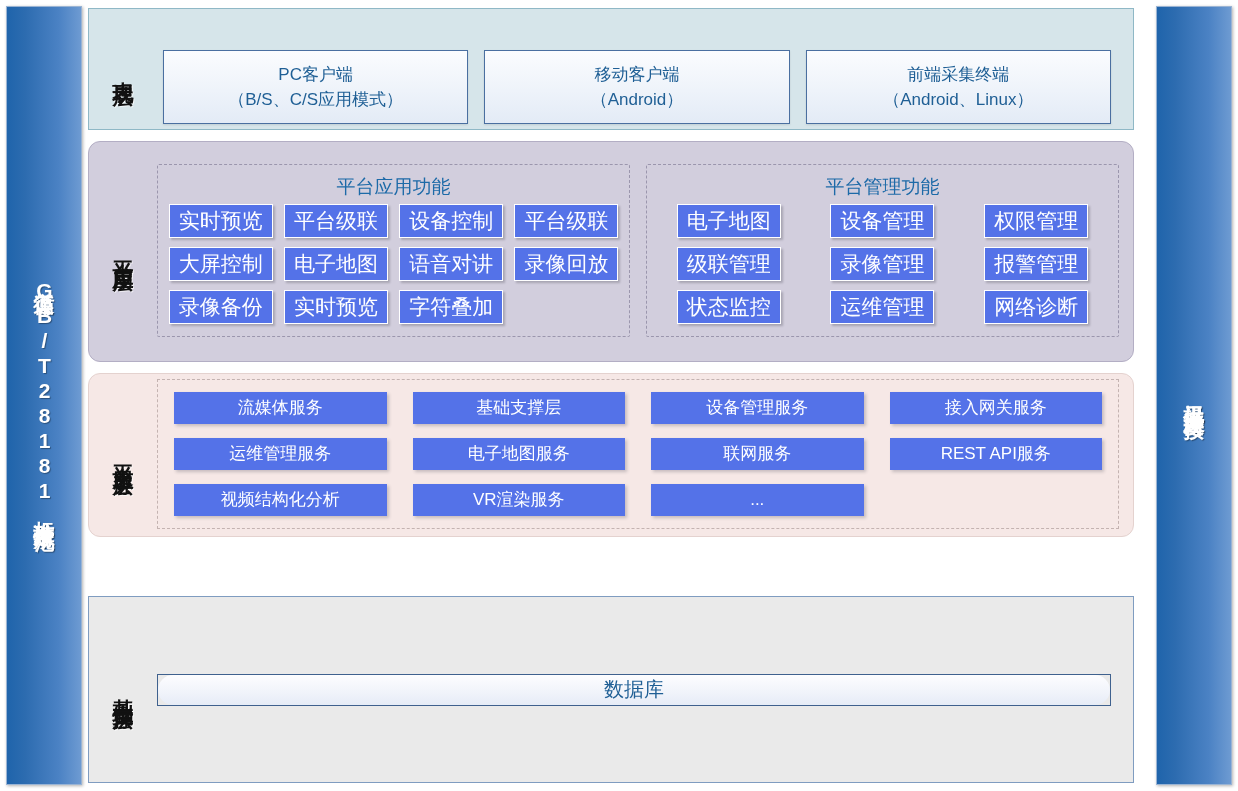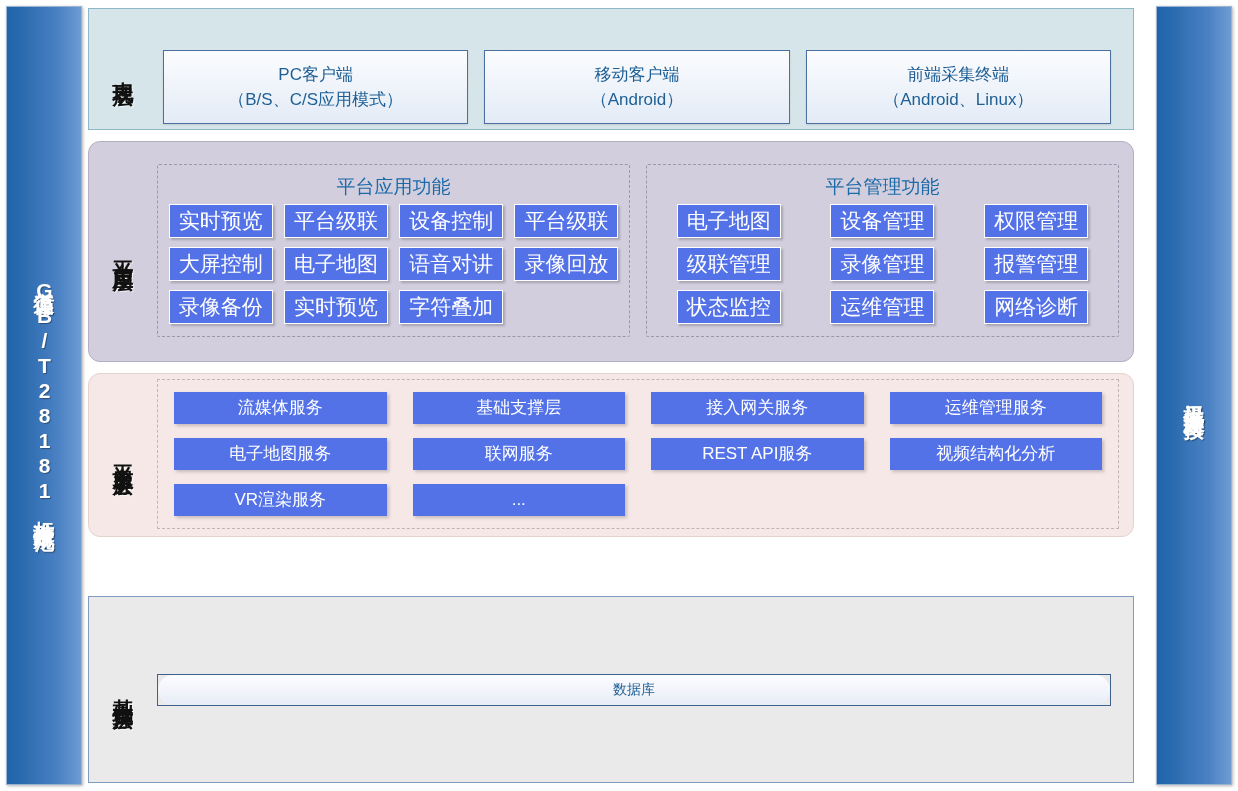--- a/index.html
+++ b/index.html
@@ -98,21 +98,21 @@
 
   
   #layer-infrastructure{
     left:88px;top:596px;width:1046px;height:187px;
     background:#eaeaea;border:1px solid #7f9cc0;
   }
   .infra-wrap{width:100%;padding:0 22px 0 0;box-sizing:border-box;}
   .infra-stack{border:1px solid #3f618e;}
   .infra-row{
     height:30px;display:flex;align-items:center;justify-content:center;
-    color:#1f5f95;font-size:14px;
+    color:#1f5f95;font-size:20px;
     background:linear-gradient(180deg,#fdfdff 0%,#f0f3fa 60%,#e6ecf7 100%);
     border-radius:17px;
   }
   .infra-row + .infra-row{border-top:1px solid #3f618e;}
 </style>
 </head>
 <body>
 
 <div class="canvas">
 
@@ -197,20 +197,21 @@
   <div class="layer" id="layer-service">
     <div class="layer-label">
       <span>平台服务层</span>
     </div>
     <div class="layer-body">
       <div class="svc-wrap">
         <div class="svc-dash">
           <div class="svc-grid">
             <div class="svc-chip">流媒体服务</div>
             <div class="svc-chip">基础支撑层</div>
+            <div class="svc-chip">设备管理服务</div>
             <div class="svc-chip">接入网关服务</div>
             <div class="svc-chip">运维管理服务</div>
             <div class="svc-chip">电子地图服务</div>
             <div class="svc-chip">联网服务</div>
             <div class="svc-chip">REST API服务</div>
             <div class="svc-chip">视频结构化分析</div>
             <div class="svc-chip">VR渲染服务</div>
             <div class="svc-chip">...</div>
           </div>
         </div>

